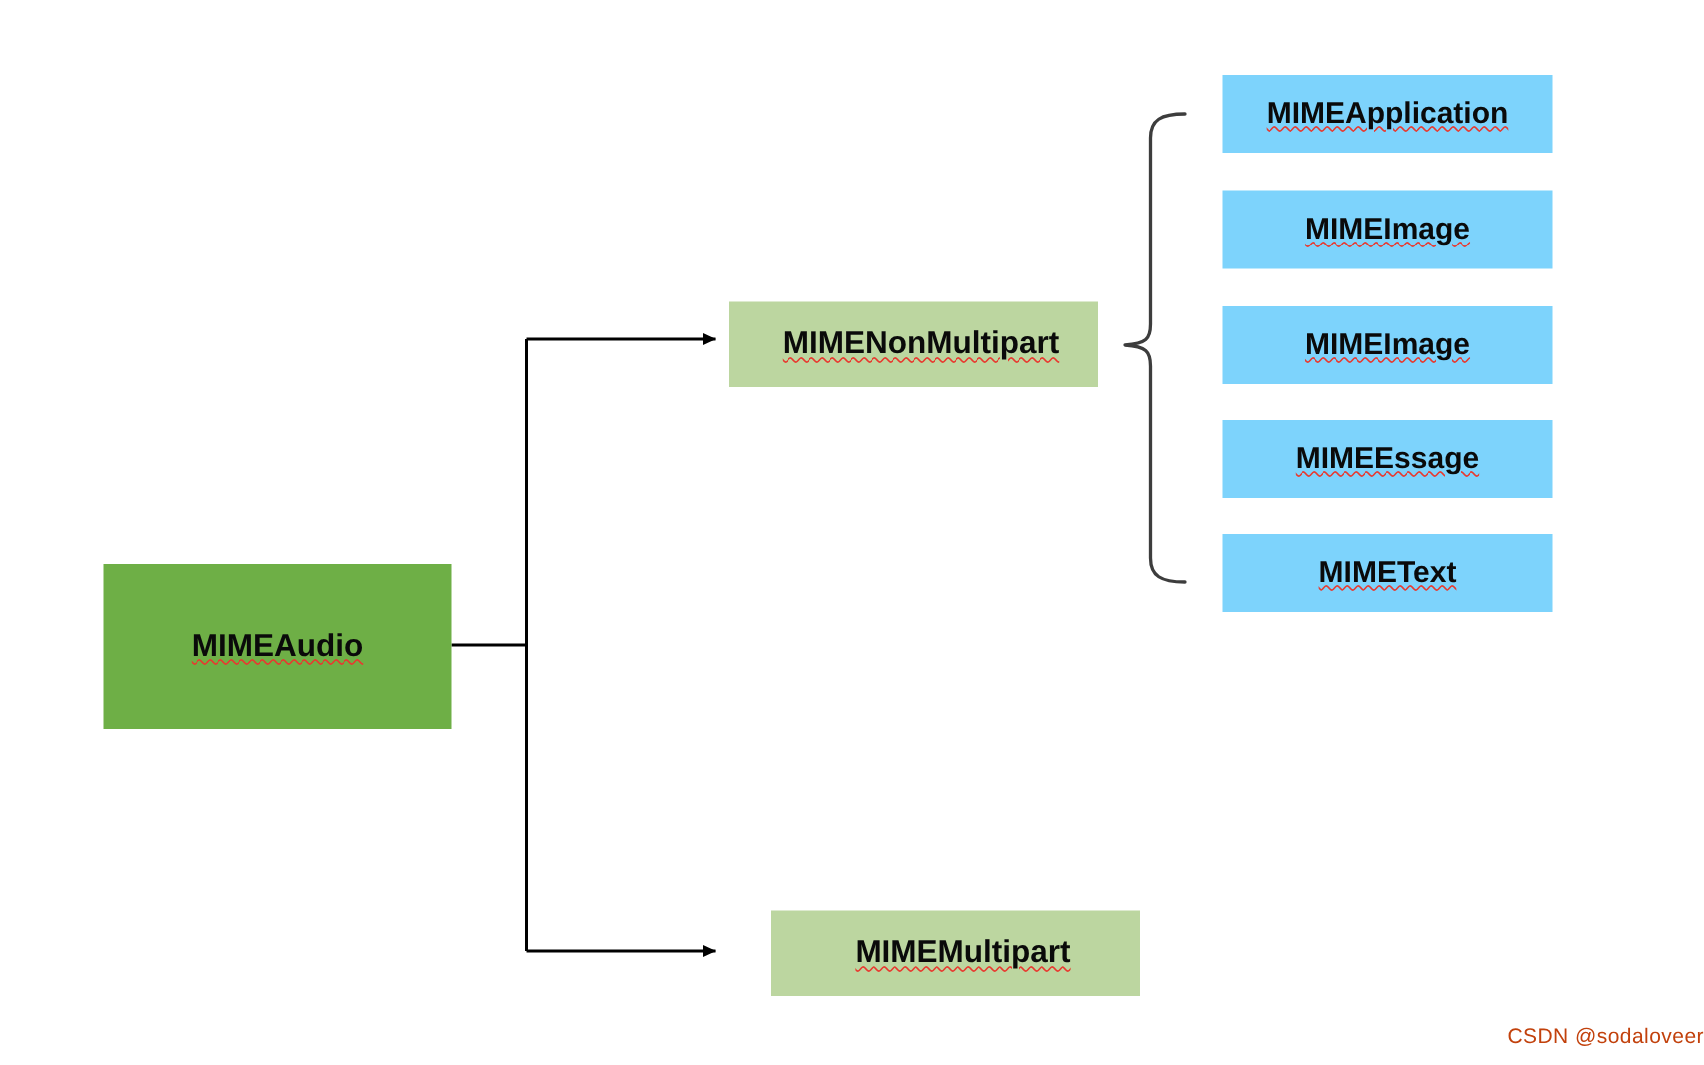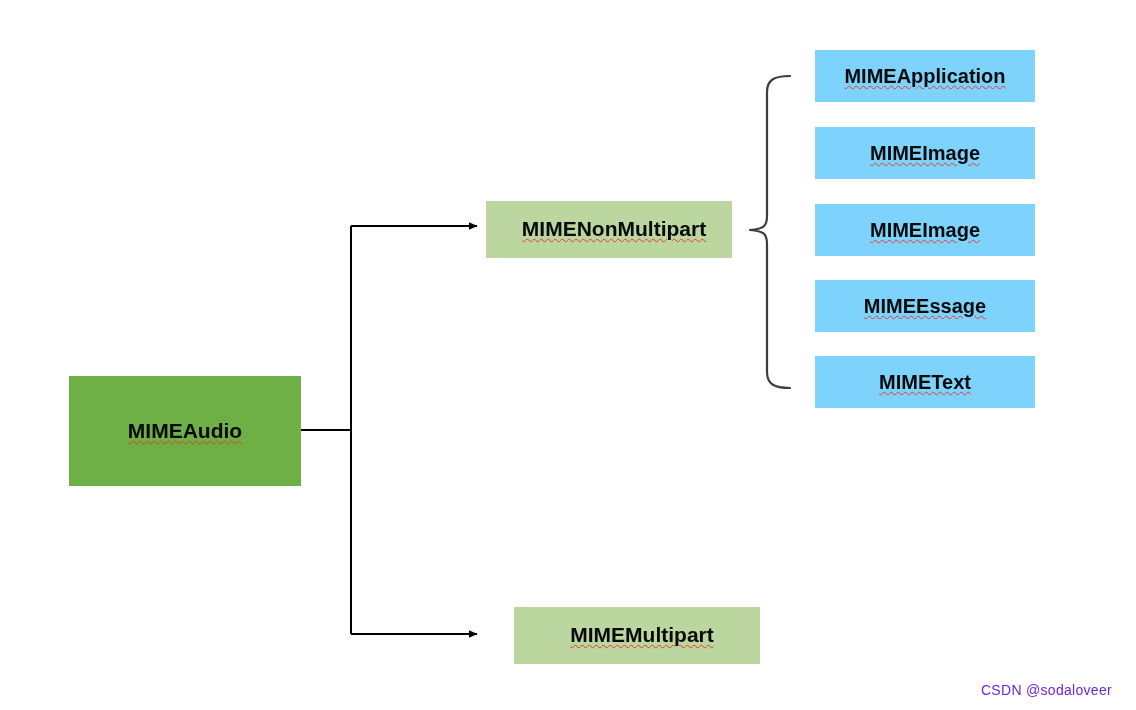--- a/index.html
+++ b/index.html
@@ -88,25 +88,25 @@
 
   .leaf-0 { top: 50px;  }
   .leaf-1 { top: 127px; }
   .leaf-2 { top: 204px; align-items: center; }
   .leaf-3 { top: 280px; }
   .leaf-4 { top: 356px; }
 
   
   #watermark {
     position: absolute;
-    right: 24px;
+    right: 0;
     bottom: 12px;
     z-index: 3;
     font-size: 14px;
-    color: #6d28d9;
+    color: #c2410c;
     letter-spacing: 0.3px;
     user-select: none;
   }
 </style>
 </head>
 <body>
 
 <div id="diagram-canvas">
 
   <svg id="connector-layer" viewBox="0 0 1136 710" width="1136" height="710" aria-hidden="true">

